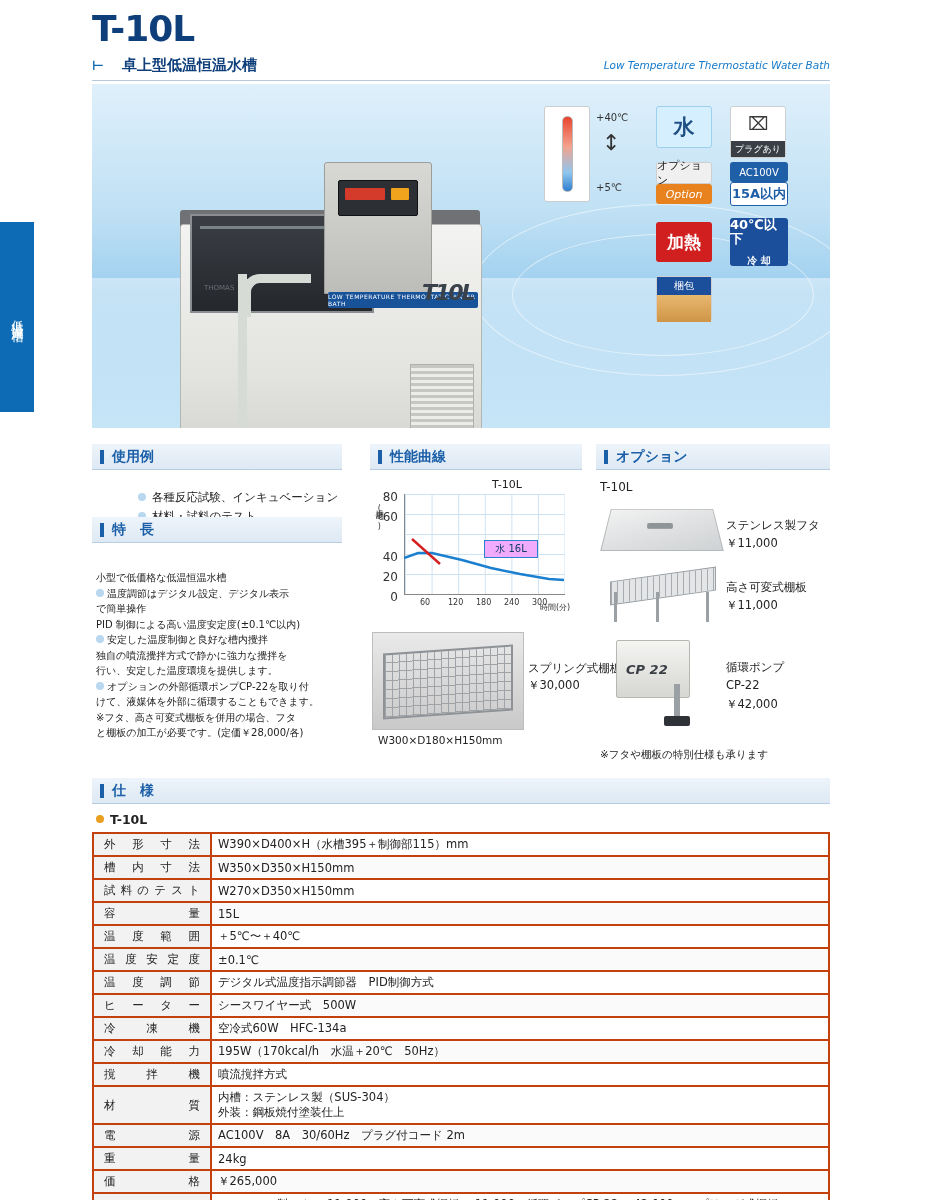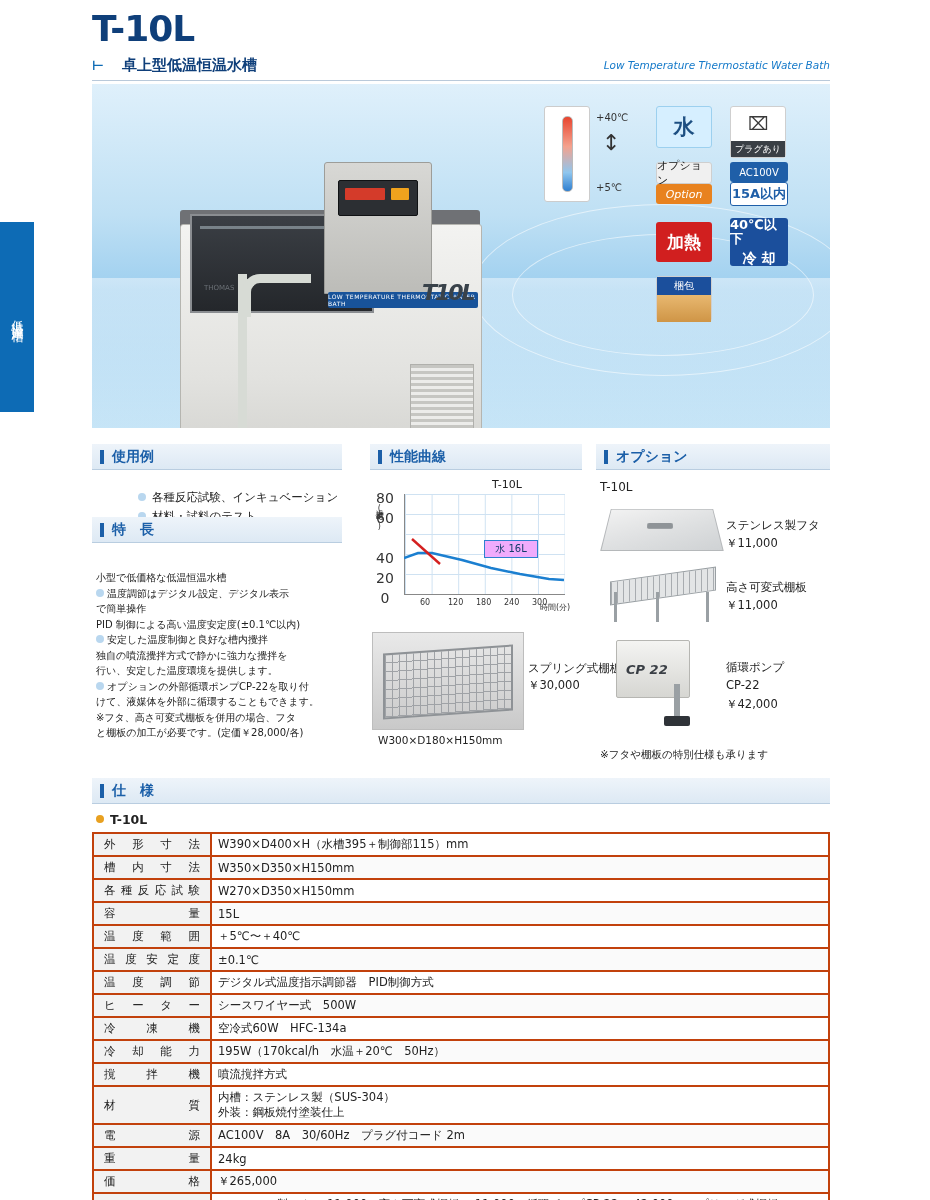--- a/index.html
+++ b/index.html
@@ -154,21 +154,21 @@
   }
   .b-heat{
     left:112px;top:116px;width:56px;height:40px;background:#d11f1f;color:#fff;font-size:17px;
     font-weight:bold;display:flex;align-items:center;justify-content:center;
   }
   .b-cool{
     left:186px;top:112px;width:58px;height:48px;background:#1b4f9c;color:#fff;
     display:flex;flex-direction:column;align-items:center;justify-content:space-between;line-height:1.1;
   }
   .b-cool .l1{font-size:13px;font-weight:bold;}
-  .b-cool .l2{font-size:14px;font-weight:bold;}
+  .b-cool .l2{font-size:10px;font-weight:bold;}
   .b-box{
     left:112px;top:170px;width:56px;height:46px;background:#fff;border:1px solid #cfcfcf;
   }
   .b-box .hd{height:18px;background:#1b4f9c;color:#fff;font-size:10px;display:flex;align-items:center;justify-content:center;}
   .b-box .bd{height:27px;background:linear-gradient(180deg,#e8b870,#cf9546);}
 
   
   .sec-head{
     position:absolute;height:26px;background:linear-gradient(180deg,#eef4fa,#dde9f4);
     border-bottom:1px solid #b9cde0;color:#1b5fa8;font-size:14px;font-weight:bold;
@@ -192,21 +192,21 @@
   .perf-head{left:370px;top:444px;width:212px;}
   .chart-wrap{position:absolute;left:372px;top:478px;width:210px;height:150px;}
   .chart-title{position:absolute;left:120px;top:0;font-size:11px;color:#222;}
   .chart-area{
     position:absolute;left:32px;top:16px;width:160px;height:100px;
     background:#fff;border-left:1px solid #888;border-bottom:1px solid #888;
     background-image:linear-gradient(to right,#cfe2f2 1px,transparent 1px),linear-gradient(to bottom,#cfe2f2 1px,transparent 1px);
     background-size:26.6px 20px;
   }
   .ylab{position:absolute;left:2px;top:26px;font-size:8px;color:#333;writing-mode:vertical-rl;text-orientation:upright;line-height:1.1;}
-  .ytick{position:absolute;font-size:14px;color:#333;width:26px;text-align:center;}
+  .ytick{position:absolute;font-size:12px;color:#333;width:26px;text-align:right;}
   .xtick{position:absolute;font-size:8px;color:#333;}
   .xlab{position:absolute;left:168px;top:124px;font-size:8px;color:#333;}
   .curve{position:absolute;left:32px;top:16px;width:160px;height:100px;}
   .wbadge{
     position:absolute;left:112px;top:62px;width:52px;height:16px;background:#f0abfc;border:1px solid #2f7fd0;
     color:#123c6b;font-size:10px;display:flex;align-items:center;justify-content:center;
   }
   .basket-img{
     position:absolute;left:372px;top:632px;width:150px;height:96px;
     background:linear-gradient(180deg,#e9e9e9,#c9c9c9);border:1px solid #bdbdbd;
@@ -427,21 +427,21 @@
     <tbody id="spec-body">
         <tr>
           <td class="k">外形寸法</td>
           <td class="v">W390×D400×H（水槽395＋制御部115）mm</td>
         </tr>
         <tr class="alt">
           <td class="k">槽内寸法</td>
           <td class="v">W350×D350×H150mm</td>
         </tr>
         <tr>
-          <td class="k">各種反応試験</td>
+          <td class="k">試料のテスト</td>
           <td class="v">W270×D350×H150mm</td>
         </tr>
         <tr class="alt">
           <td class="k">容量</td>
           <td class="v">15L</td>
         </tr>
         <tr>
           <td class="k">温度範囲</td>
           <td class="v">＋5℃〜＋40℃</td>
         </tr>

